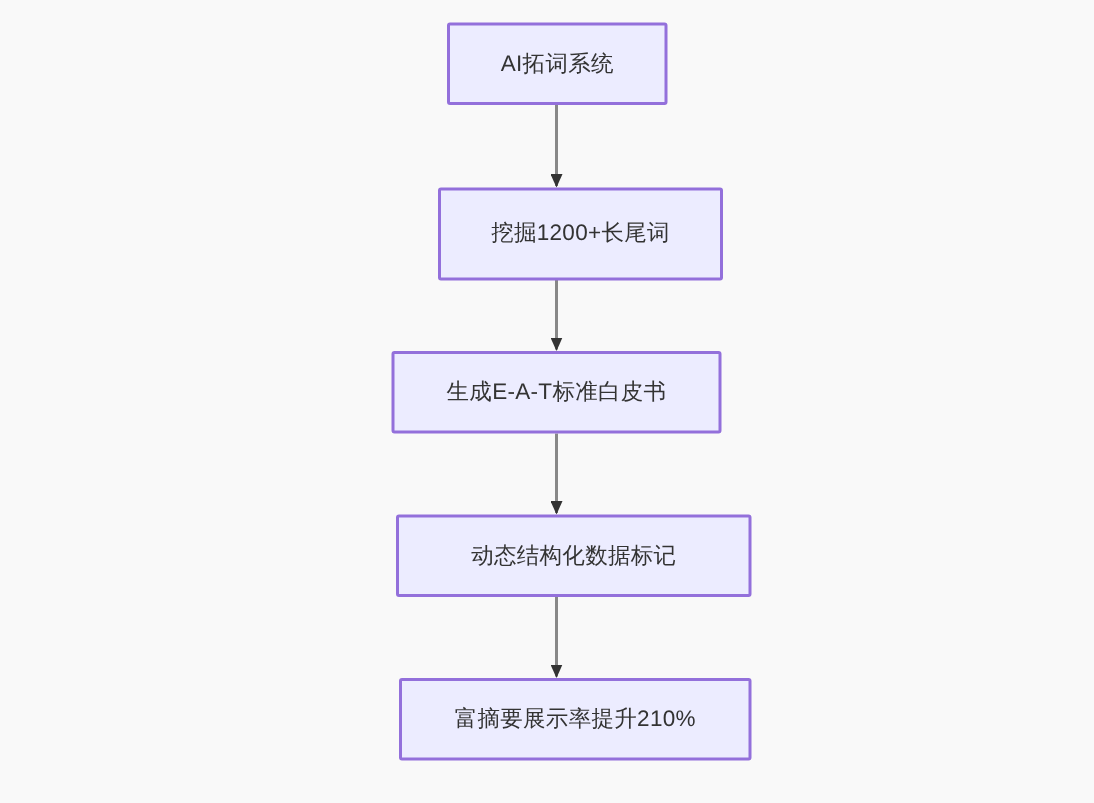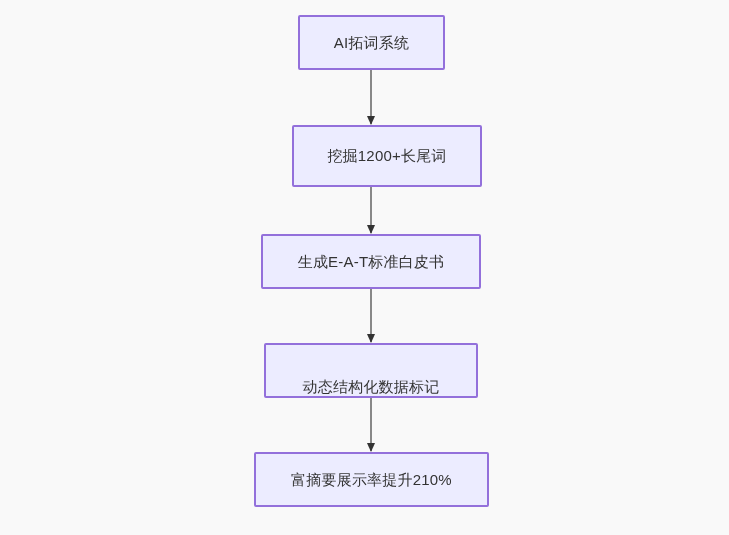--- a/index.html
+++ b/index.html
@@ -78,21 +78,21 @@
   </div>
 
   <div class="node" id="node-n2" style="left:276px; top:125px; width:190px; height:62px;margin-left:16px;">
     <span class="node-label">挖掘1200+长尾词</span>
   </div>
 
   <div class="node" id="node-n3" style="left:261px; top:234px; width:220px; height:55px;text-align:center;">
     <span class="node-label">生成E-A-T标准白皮书</span>
   </div>
 
-  <div class="node" id="node-n4" style="left:264px; top:343px; width:214px; height:55px;align-items:flex-end;">
+  <div class="node" id="node-n4" style="left:264px; top:343px; width:237px; height:55px;">
     <span class="node-label">动态结构化数据标记</span>
   </div>
 
-  <div class="node" id="node-n5" style="left:254px; top:452px; width:235px; height:55px;">
+  <div class="node" id="node-n5" style="left:266px; top:452px; width:235px; height:55px;">
     <span class="node-label">富摘要展示率提升210%</span>
   </div>
 
 </div>
 
 </body></html>

